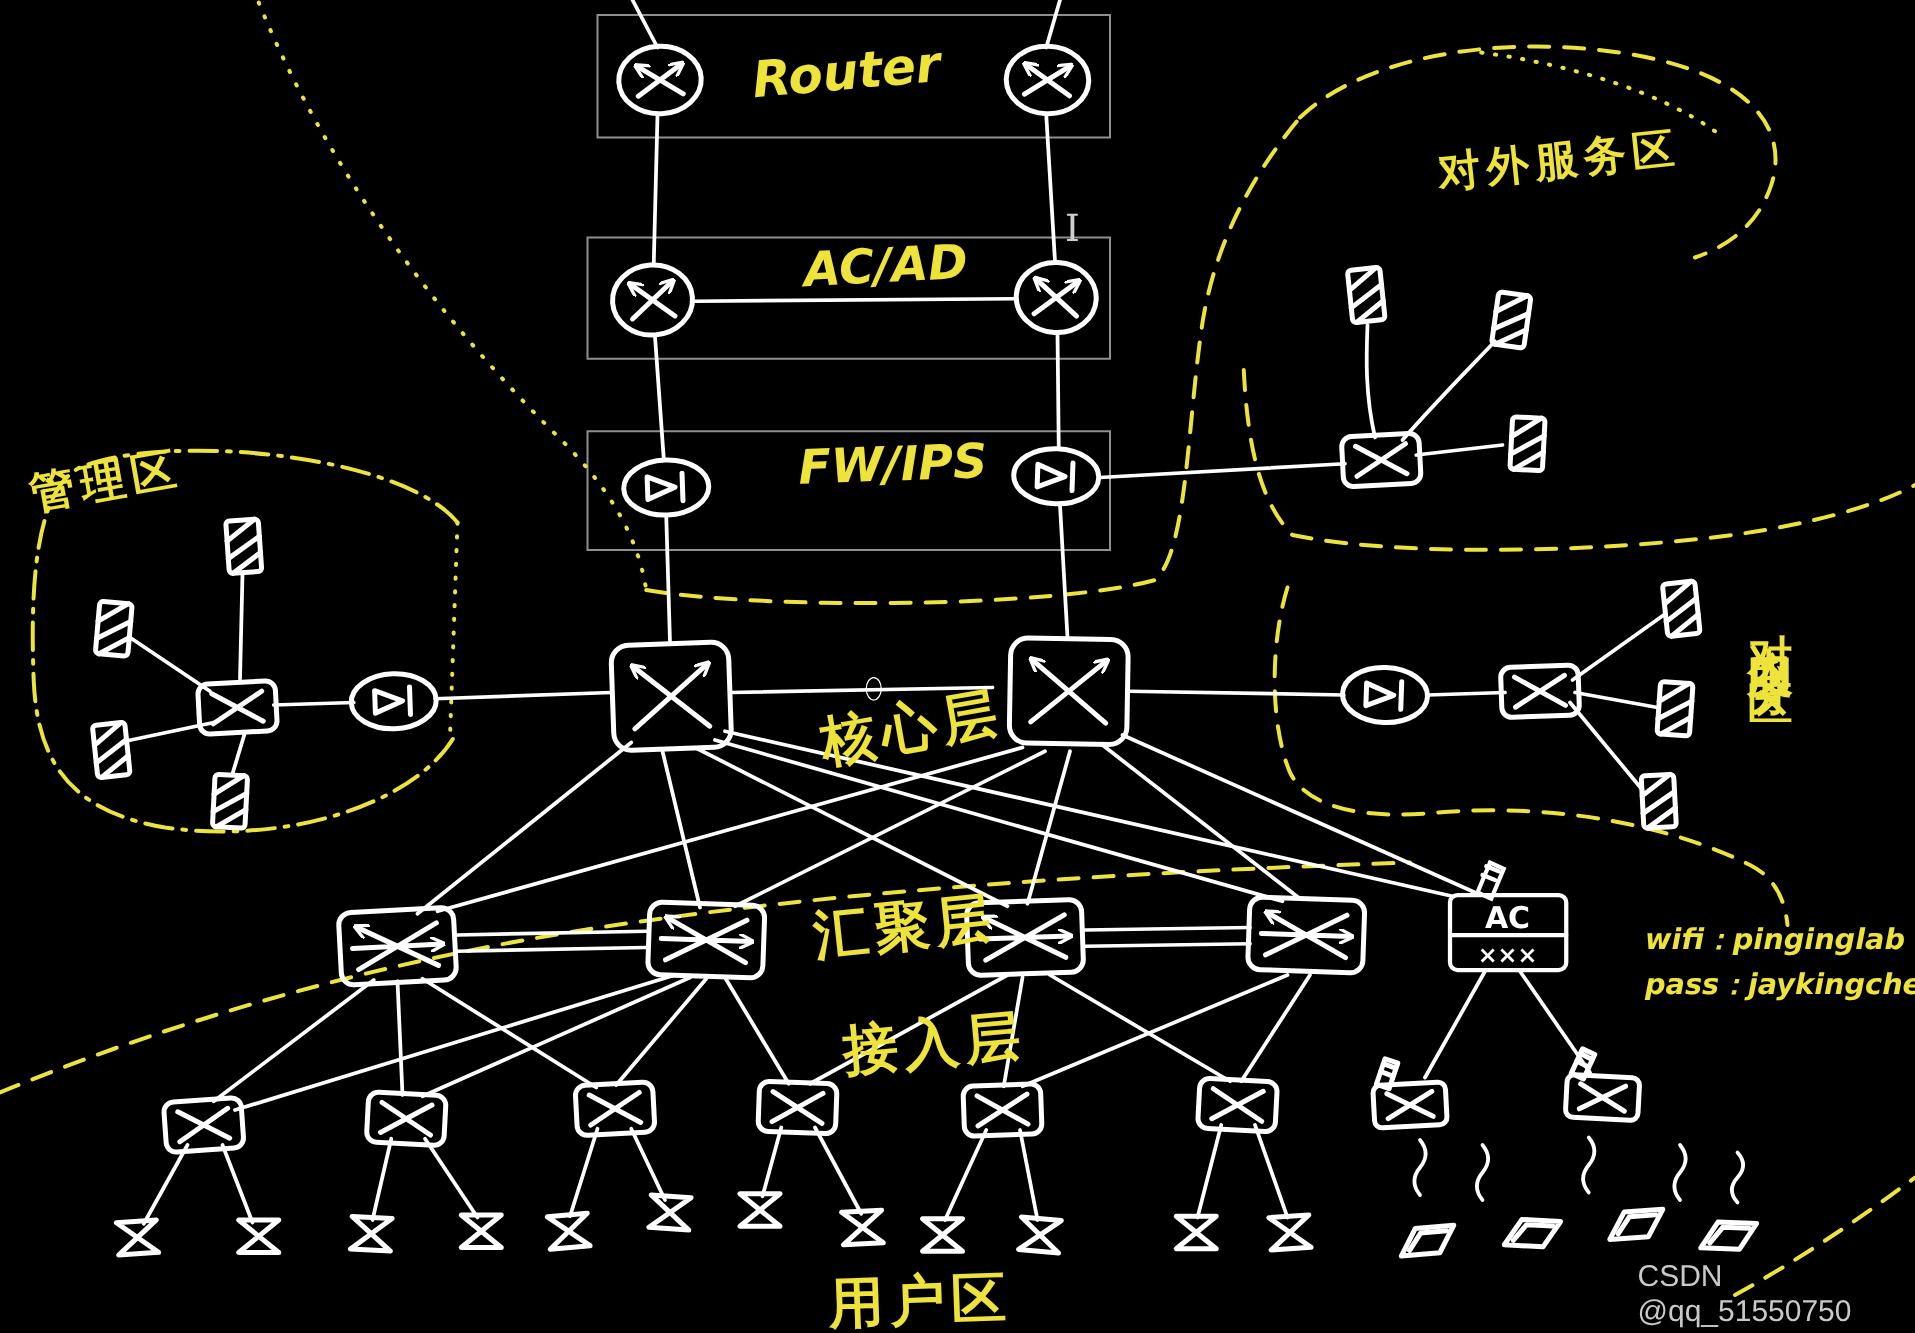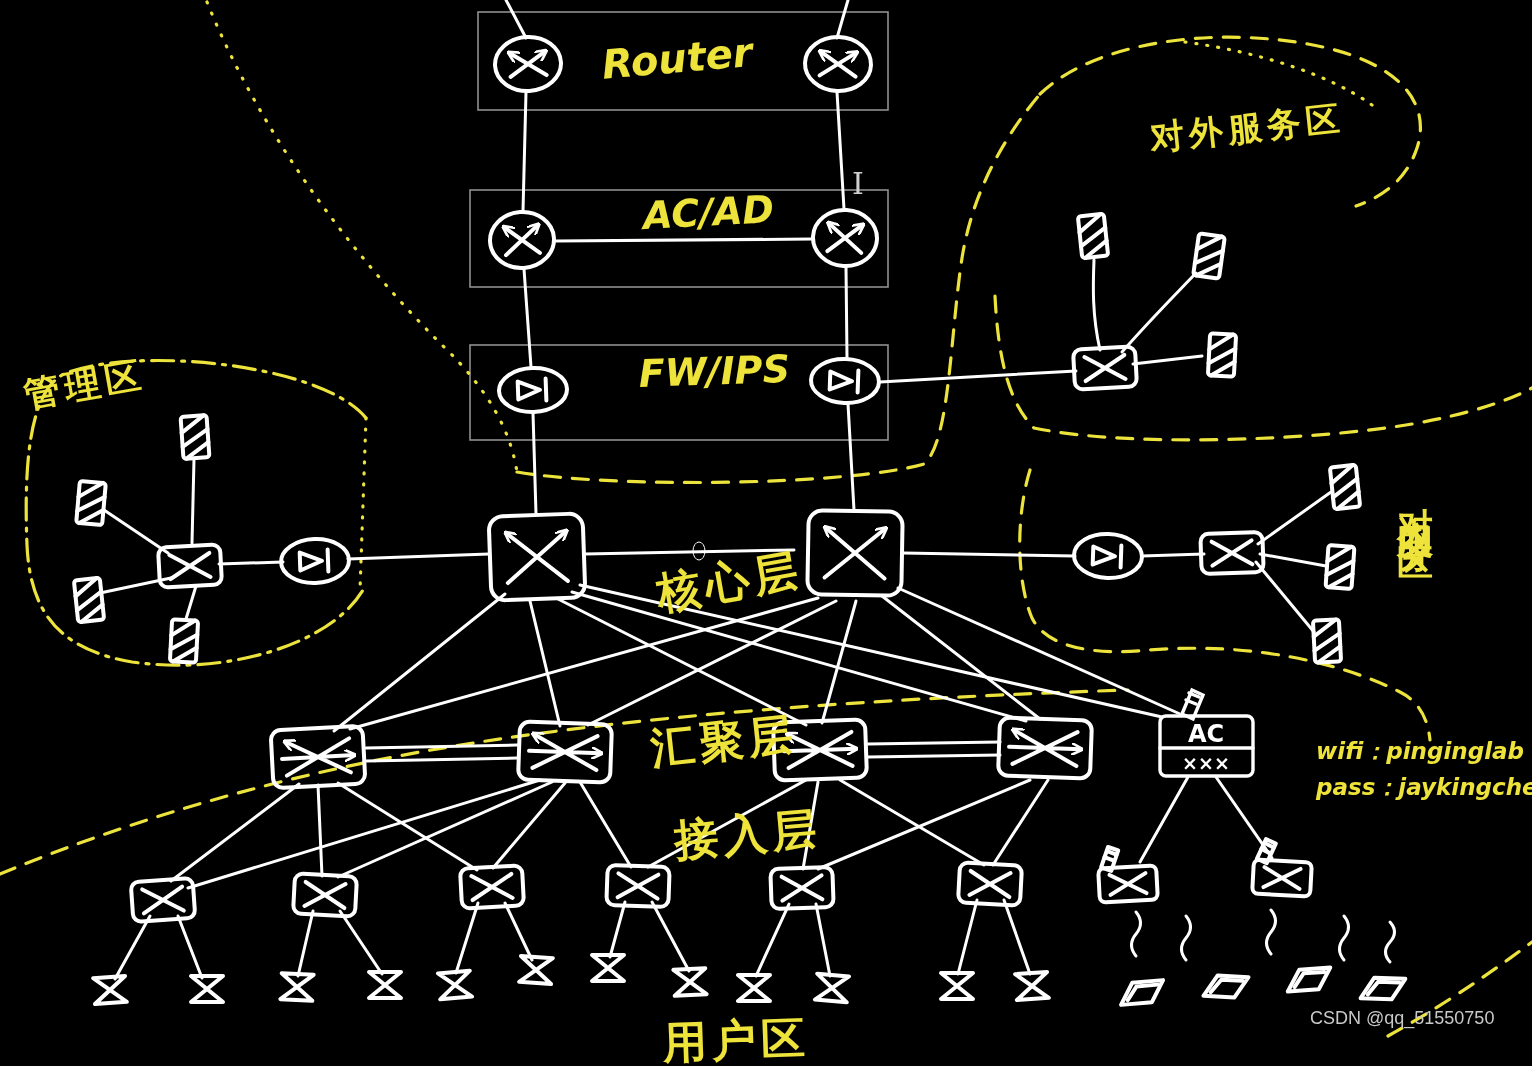--- a/index.html
+++ b/index.html
@@ -248,15 +248,15 @@
 <div class="lbl cjk" style="left:672px;top:812px;font-size:44px;transform:rotate(-5deg);">接入层</div>
 <div class="lbl cjk" style="left:662px;top:1014px;font-size:44px;transform:rotate(-2deg);">用户区</div>
 <div class="lbl cjk" style="left:20px;top:372px;font-size:36px;transform:rotate(-10deg);">管理区</div>
 <div class="lbl cjk" style="left:1148px;top:116px;font-size:34px;transform:rotate(-6deg);">对外服务区</div>
 <div class="lbl cjk vert" style="left:1390px;top:478px;font-size:36px;height:270px;">对内服务区</div>
 <div class="lbl" style="left:1316px;top:736px;font-size:23px;">wifi：pinginglab</div>
 <div class="lbl" style="left:1316px;top:772px;font-size:23px;">pass：jaykingchen</div>
 
 <div class="cursor" style="left:852px;top:166px;font-size:30px;">I</div>
 
-<div class="watermark" style="left:1310px;top:1008px;font-size:18px;">CSDN @qq_51550750</div>
+<div class="watermark" style="left:1310px;top:1008px;font-size:24px;">CSDN @qq_51550750</div>
 
 </div>
 
 </body></html>

